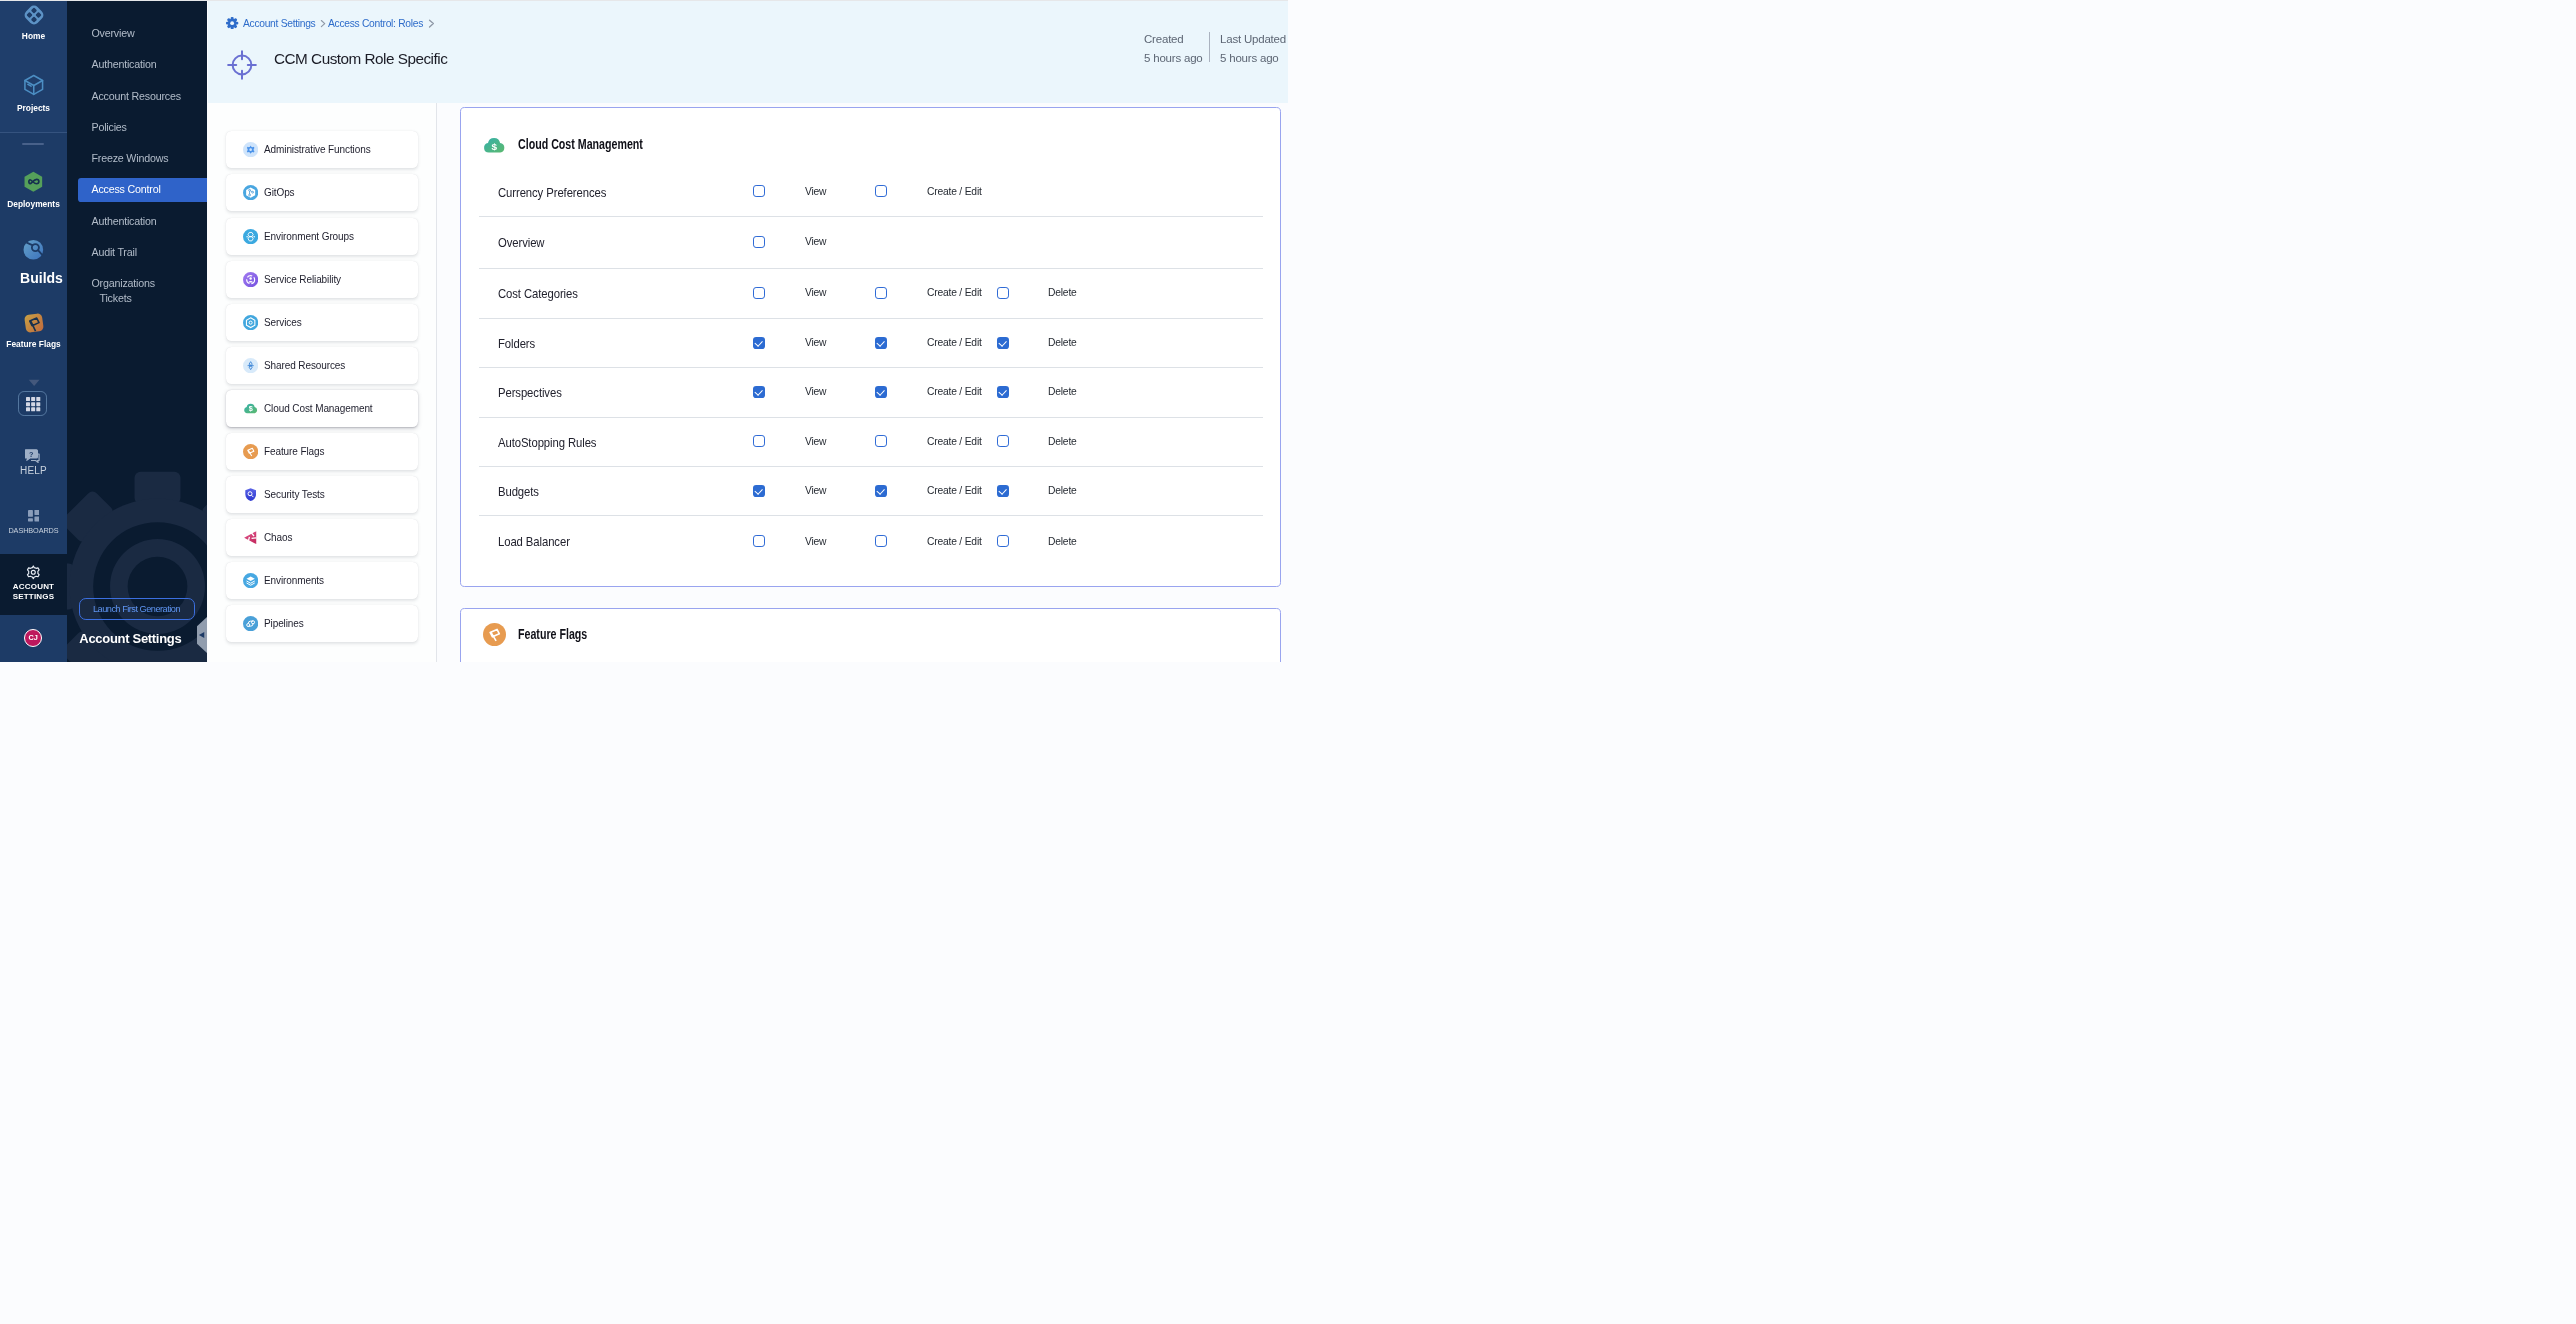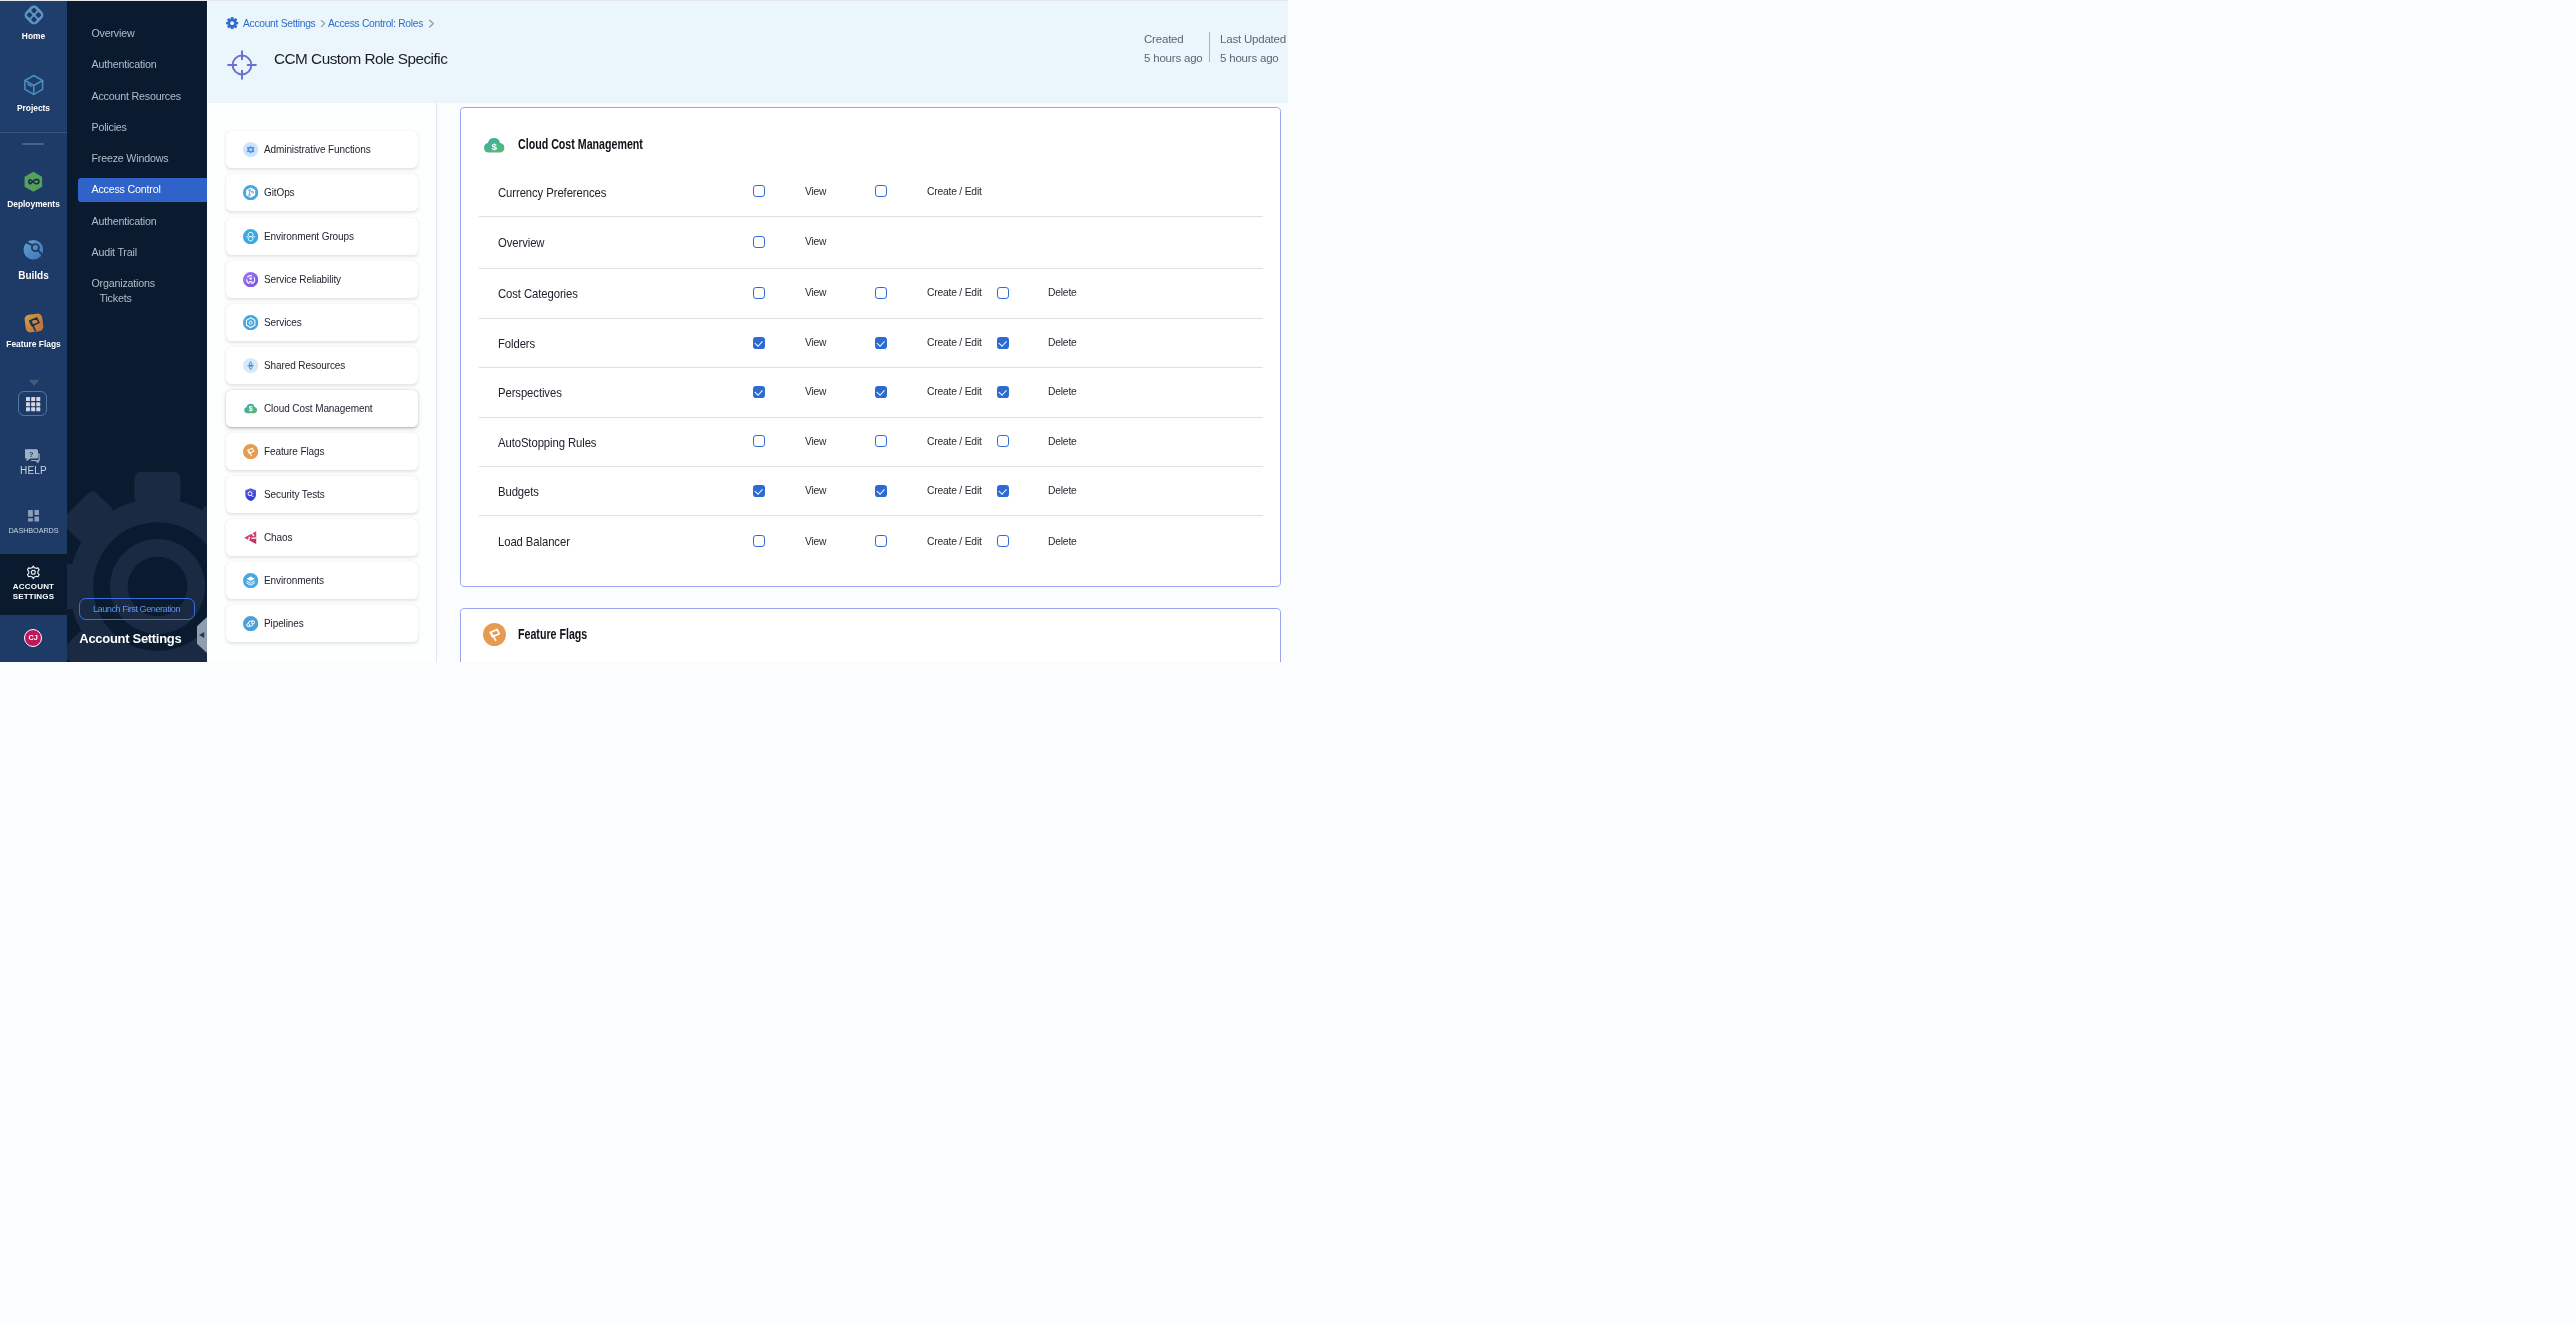--- a/index.html
+++ b/index.html
@@ -387,21 +387,21 @@
     <defs>
         <linearGradient id="bldg" x1="0" y1="0" x2="1" y2="1">
       <stop offset="0" stop-color="#64a0c8"></stop>
           <stop offset="1" stop-color="#3c73bd"></stop>
         </linearGradient>
       </defs>
     <circle cx="13.5" cy="14" r="12.8" fill="url(#bldg)"></circle>
     <circle cx="16.2" cy="11.2" r="4.6" fill="none" stroke="#1d3b66" stroke-width="2.4"></circle>
     <path d="M4.2 4.4 L12.8 8.2 M19.6 14.6 L25.6 21.2" stroke="#1d3b66" stroke-width="2.4"></path>
   </svg>
-  <div class="abs rail-label" style="left:0;top:270px;font-size:10px;">Builds</div>
+  <div class="abs rail-label" style="left:8px;top:270px;font-size:14px;">Builds</div>
 
   <svg class="abs" style="left:24px;top:313px" width="20" height="20" viewBox="0 0 26 26">
     <defs>
         <linearGradient id="ffg" x1="0" y1="0" x2="1" y2="1">
       <stop offset="0" stop-color="#c8a144"></stop>
           <stop offset="1" stop-color="#c06a3e"></stop>
         </linearGradient>
       </defs>
     <rect x="1.5" y="1.5" width="23" height="23" rx="6" fill="url(#ffg)" transform="rotate(-8 13 13)"></rect>
     <path d="M7.5 10.5 L16.5 6.5 L19.5 12.5 L10.5 16.5 Z M9 11 L15 23.5" fill="none" stroke="#16304f" stroke-width="2.1" stroke-linejoin="round"></path>

